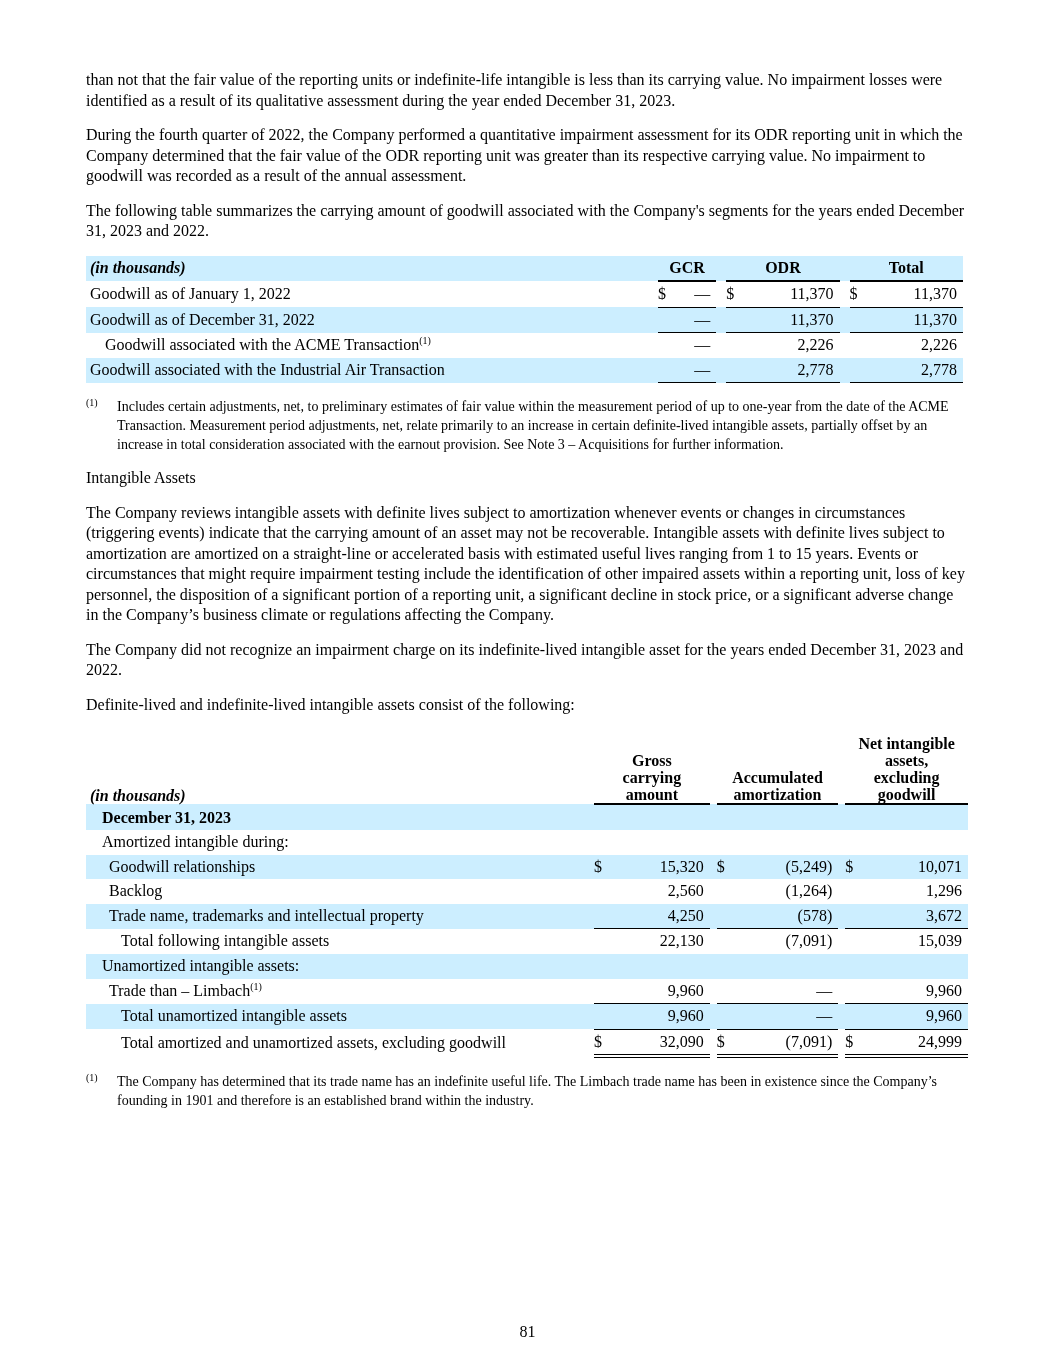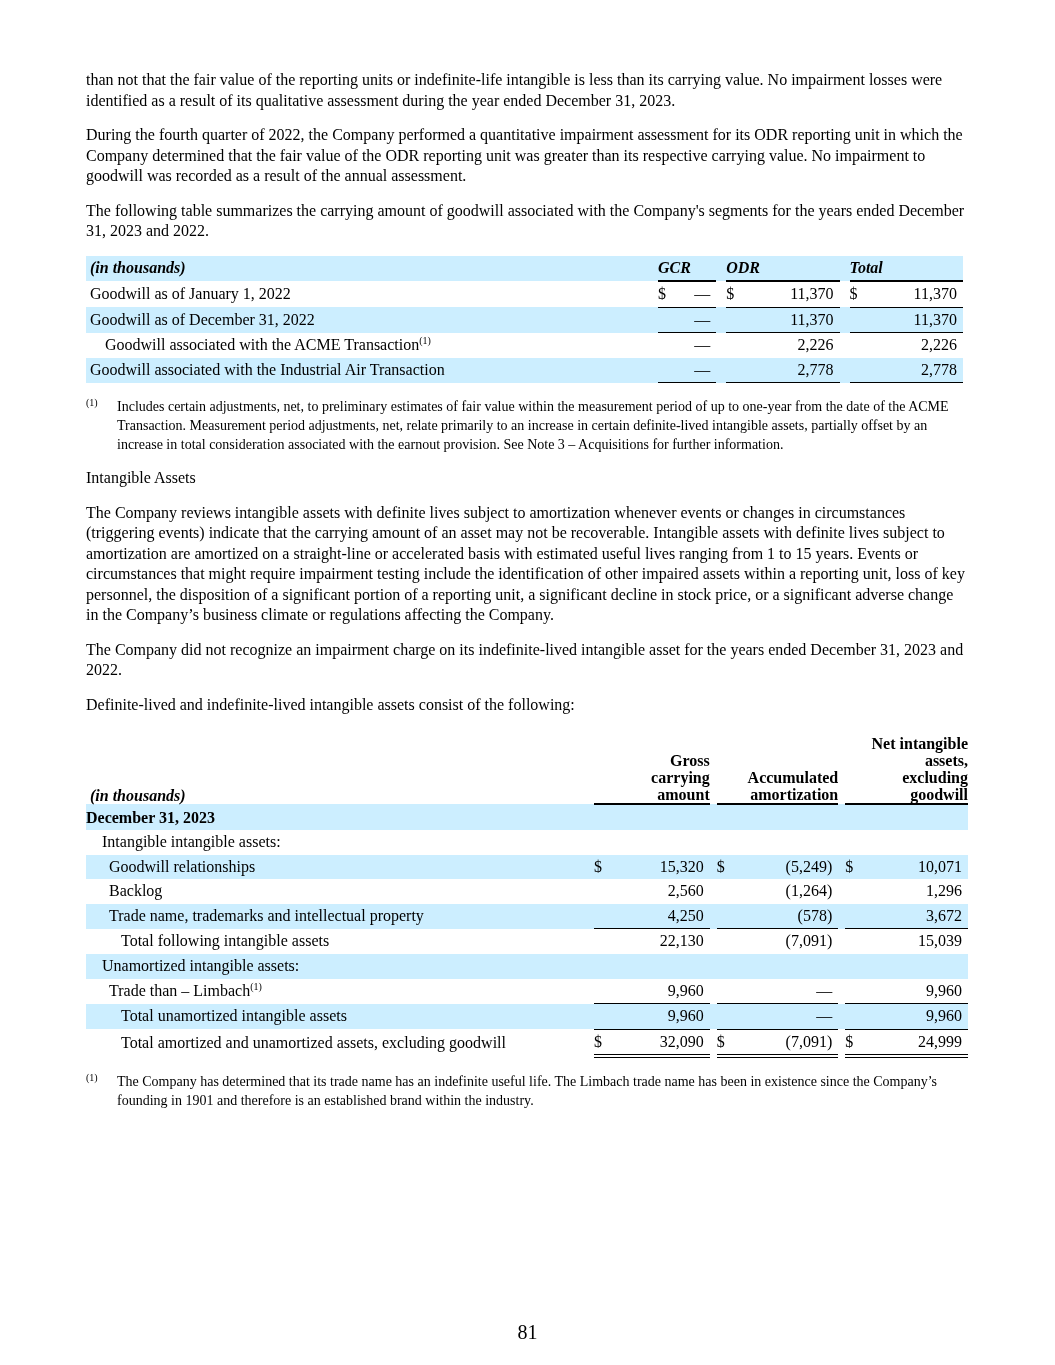--- a/index.html
+++ b/index.html
@@ -15,42 +15,42 @@
   .fn .mark { position: absolute; left: 0; top: -4px; font-size: 10px; }
   sup { font-size: 10px; line-height: 0; vertical-align: 6px; }
 
   table { border-collapse: collapse; font-size: 16px; }
   td, th { padding: 0; height: 24.6px; white-space: nowrap; }
   .blue { background: #cceeff; }
 
   
   #t1 { width: 877px; margin: 13px 0 14px 0; }
   #t1 .lab { width: 553px; padding-left: 4px; }
-  #t1 th { font-weight: bold; text-align: left; font-style: italic; }
+  #t1 th { font-weight: bold; text-align: center; }
   #t1 th.lab { text-align: left; font-style: italic; font-weight: bold; }
   .gap { width: 7px; }
   .gap10 { width: 10px; }
   .cur { width: 14px; text-align: left; }
   .num { text-align: right; padding-right: 6px; }
   .bb { border-bottom: 1.5px solid #000; }
   .dbl { border-bottom: 4px double #000; }
   .hb { border-bottom: 2px solid #000; }
 
   
   #t2 { width: 882px; margin: 20px 0 14px 0; }
-  #t2 th { font-weight: bold; text-align: right; vertical-align: bottom; line-height: 17px; }
+  #t2 th { font-weight: bold; text-align: center; vertical-align: bottom; line-height: 17px; }
   #t2 th.lab { text-align: left; font-style: italic; padding-left: 4px; }
   #t2 .lab { width: 473px; }
-  .i0 { padding-left: 0; margin-top: 40px; }
+  .i0 { padding-left: 16px; margin-top: 40px; }
   .i1 { padding-left: 16px; }
   .i2 { padding-left: 23px; }
   .i3 { padding-left: 35px; }
   .bold { font-weight: bold; }
 
-  .pagenum { position: absolute; top: 1322px; left: 0; width: 1055px; text-align: center; font-size: 20px; }
+  .pagenum { position: absolute; top: 1322px; left: 0; width: 1055px; text-align: center; font-size: 16px; }
 </style>
 </head>
 <body>
 
 <div class="page">
 
   <p>than not that the fair value of the reporting units or indefinite-life intangible is less than its carrying value. No impairment losses were identified as a result of its qualitative assessment during the year ended December 31, 2023.</p>
   <p>During the fourth quarter of 2022, the Company performed a quantitative impairment assessment for its ODR reporting unit in which the Company determined that the fair value of the ODR reporting unit was greater than its respective carrying value. No impairment to goodwill was recorded as a result of the annual assessment.</p>
   <p>The following table summarizes the carrying amount of goodwill associated with the Company's segments for the years ended December 31, 2023 and 2022.</p>
 
@@ -140,21 +140,21 @@
         <div>Net intangible</div>
         <div>assets,</div>
         <div>excluding</div>
         <div>goodwill</div>
       </th>
     </tr>
     <tr class="blue">
       <td class="lab i0 bold" colspan="9">December 31, 2023</td>
     </tr>
     <tr>
-      <td class="lab i1" colspan="9">Intangible intangible assets:</td>
+      <td class="lab i1" colspan="9">Amortized intangible during:</td>
     </tr>
     <tr class="blue">
       <td class="lab i2">Goodwill relationships</td>
       <td class="cur">$</td>
       <td class="num">15,320</td>
       <td class="gap"></td>
       <td class="cur">$</td>
       <td class="num">(5,249)</td>
       <td class="gap"></td>
       <td class="cur">$</td>

